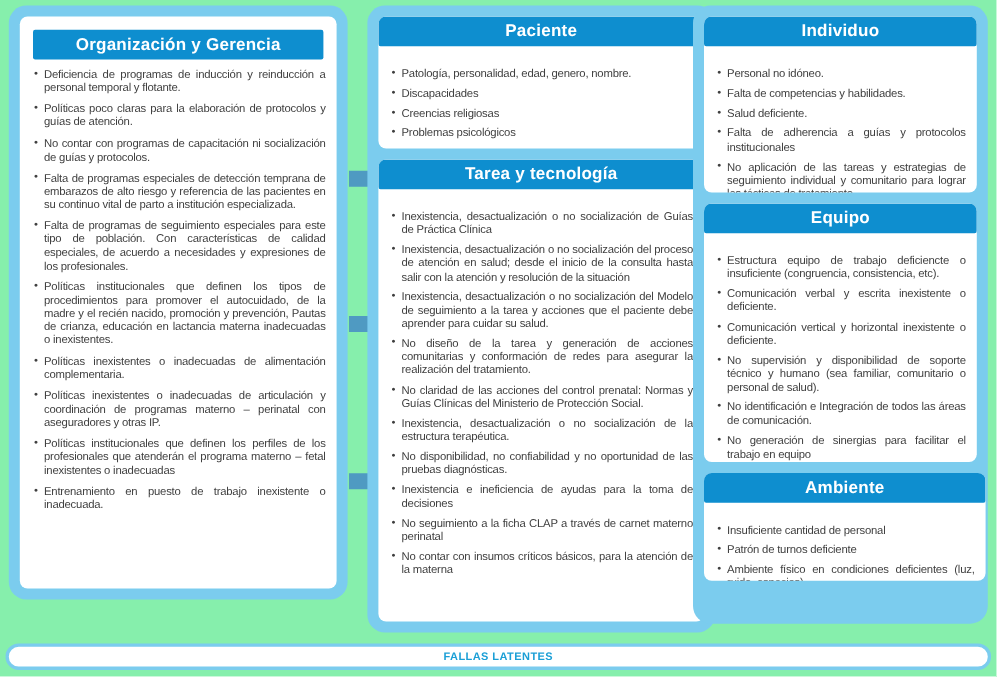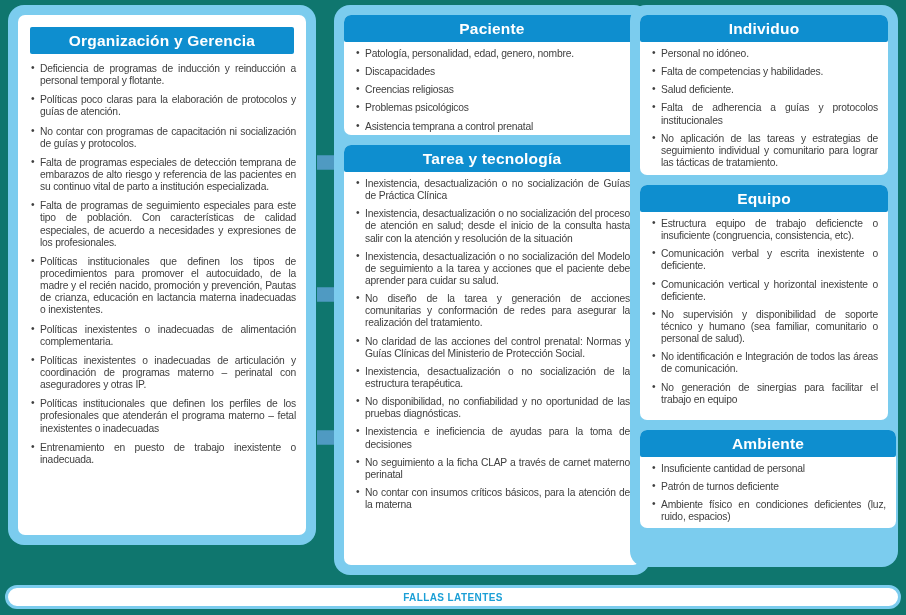--- a/index.html
+++ b/index.html
@@ -1,29 +1,29 @@
 <!DOCTYPE html>
 <html lang="es"><head>
 <meta charset="utf-8">
 <style>
   html,body { margin:0; padding:0; background:#ffffff; }
   .canvas {
-    position:relative; width:906px; height:615px; background:#0f766e;
+    position:relative; width:906px; height:615px; background:#86efac;
     font-family:"Liberation Sans", sans-serif; overflow:hidden;
   }
   .container { position:absolute; background:#7bccee; border-radius:16px; }
   .card { position:absolute; background:#ffffff; border-radius:7px; overflow:hidden; }
   .hdr {
     background:#0e8ecf; color:#ffffff; font-weight:bold; text-align:center;
     font-size:15.5px; height:27px; line-height:27px; border-radius:2px;
     letter-spacing:0.2px;
   }
   .hdr.inset { margin:12px 12px 2px 12px; }
   ul.bullets {
-    margin:0; padding:6px 10px 0 12px; list-style:none; color:#3f3f3f;
+    margin:0; padding:20px 10px 0 12px; list-style:none; color:#3f3f3f;
     font-size:10.3px; line-height:1.18; text-align:justify;
     letter-spacing:-0.2px; hyphens:auto; -webkit-hyphens:auto;
   }
   ul.bullets li { position:relative; padding-left:9px; margin-bottom:6px; }
   ul.bullets li::before { content:"\2022"; position:absolute; left:0; top:-1px; }
   ul.bullets.roomy li { margin-bottom:7px; }
   .arrow {
     position:absolute; left:317px; width:34px; height:33px; background:#4f9ac2;
     clip-path:polygon(0 28%, 52% 28%, 52% 0, 100% 50%, 52% 100%, 52% 72%, 0 72%);
   }

